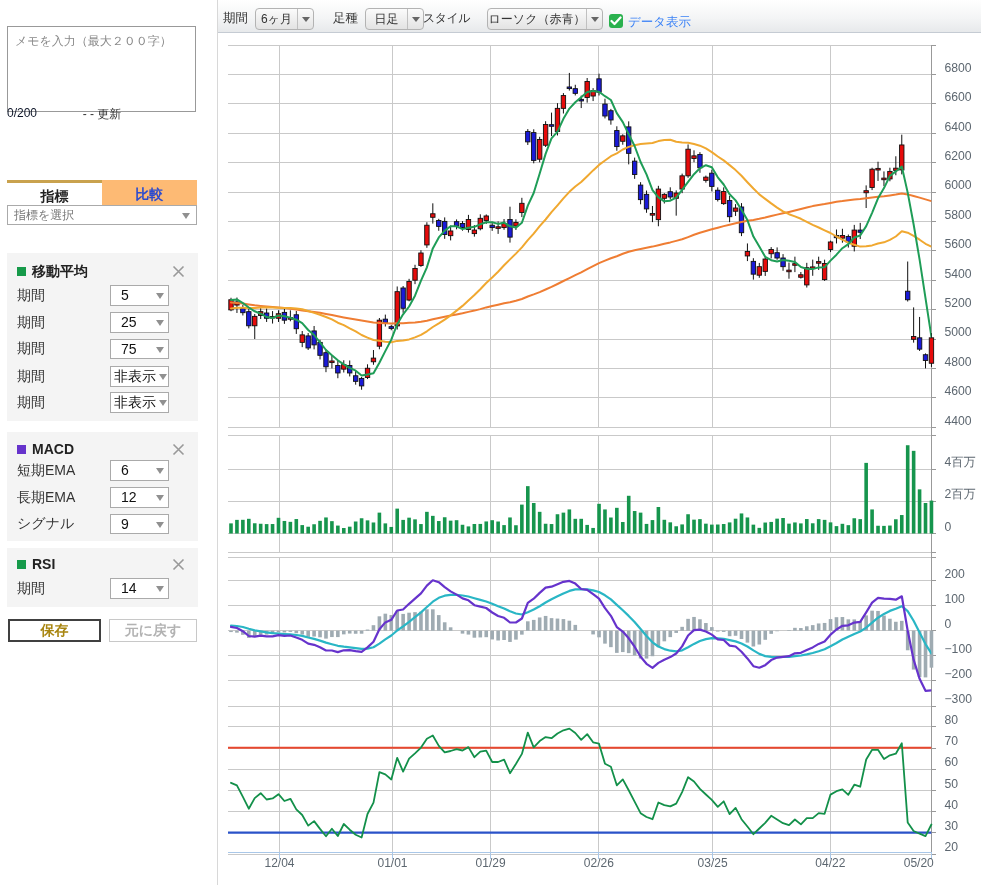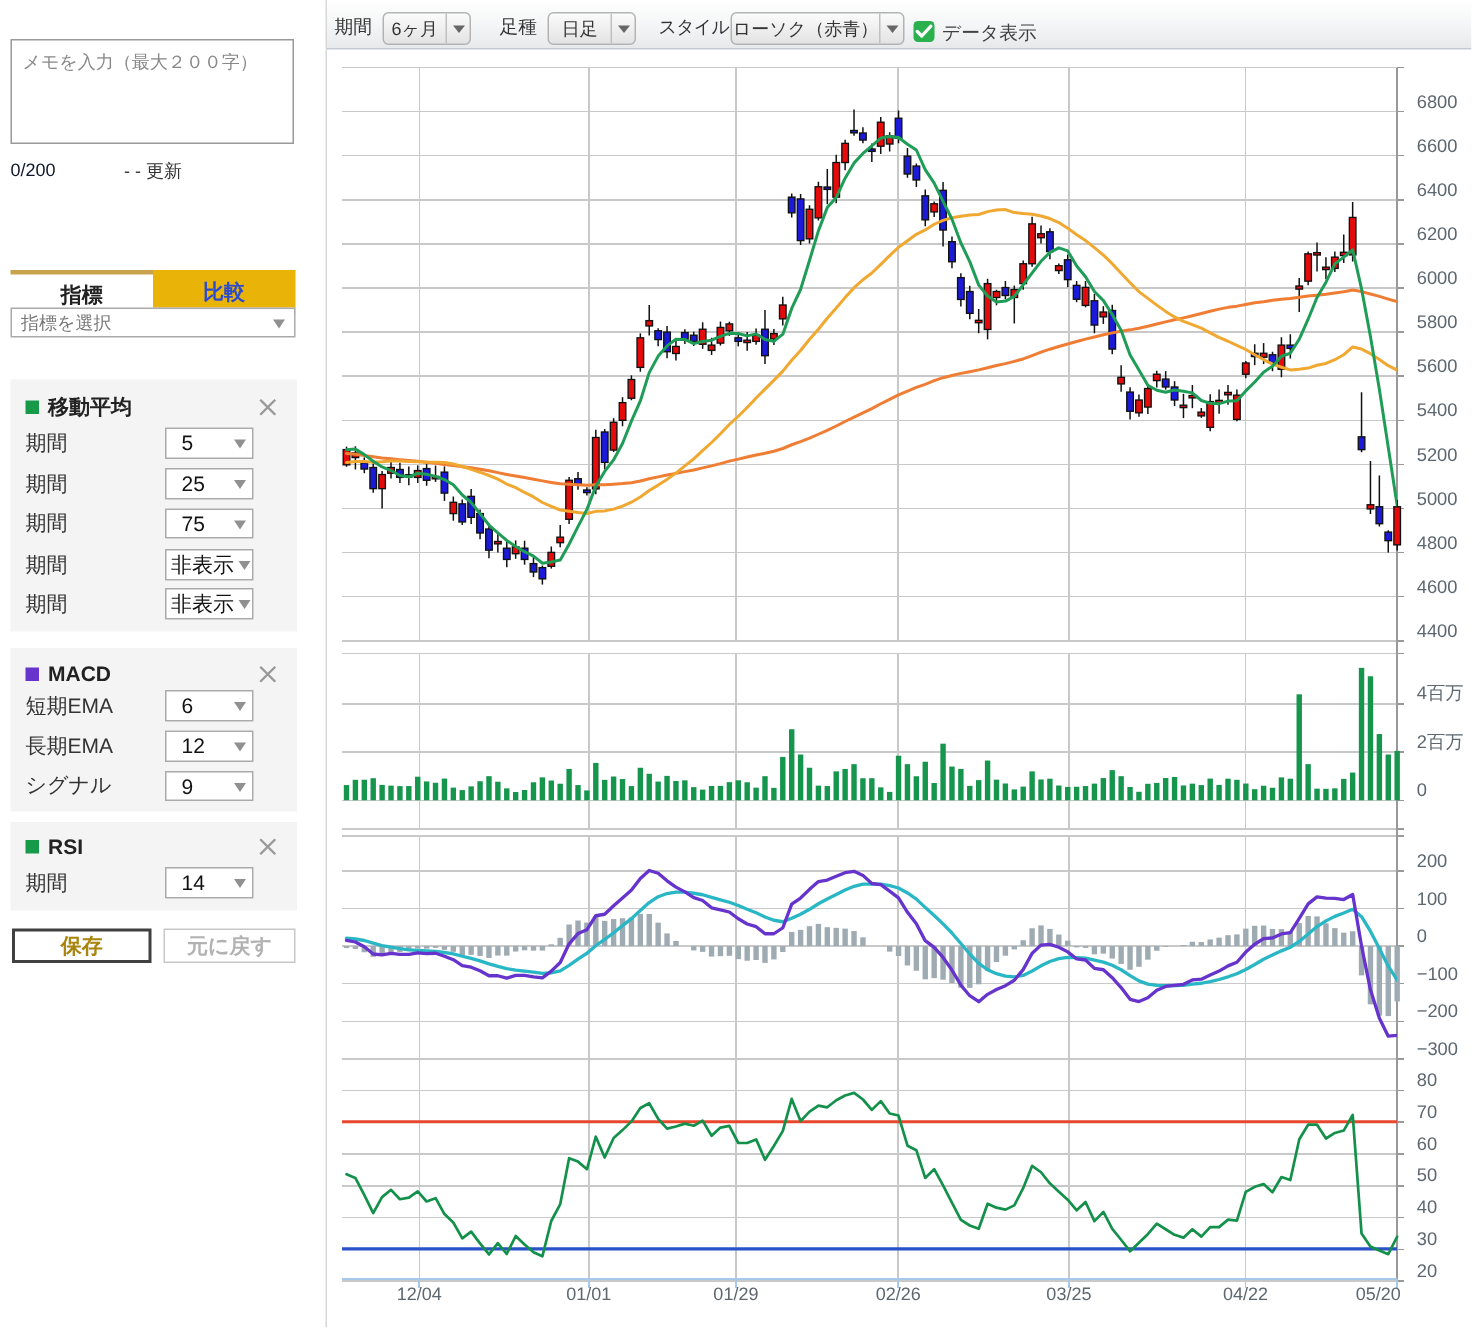--- a/index.html
+++ b/index.html
@@ -1,42 +1,42 @@
 <!DOCTYPE html>
 <html><head><meta charset="utf-8"><style>
 *{margin:0;padding:0;box-sizing:border-box}
 html,body{width:981px;height:885px;background:#fff;font-family:"Liberation Sans",sans-serif;position:relative;overflow:hidden}
 .sep{position:absolute;left:217px;top:0;width:1px;height:885px;background:#d8d8d8}
 
-.memo{position:absolute;left:7px;top:26px;width:189px;height:70px;border:1px solid #999;color:#888;font-size:12px;padding:6px 7px;line-height:1.4}
+.memo{position:absolute;left:7px;top:26px;width:189px;height:86px;border:1px solid #999;color:#888;font-size:12px;padding:6px 7px;line-height:1.4}
 .cnt{position:absolute;left:7px;top:106px;font-size:12px;color:#0f172a}
 .upd{position:absolute;left:7px;top:106px;width:190px;text-align:center;font-size:12px;color:#333}
 .tab1{position:absolute;left:7px;top:180px;width:95px;height:29px;border-top:3px solid #c9a24e;background:#fff;font-size:14px;font-weight:bold;color:#222;text-align:center;line-height:26px}
-.tab2{position:absolute;left:102px;top:180px;width:94.5px;height:29px;background:#eab308;font-size:14px;font-weight:bold;color:#2b4bce;text-align:center;line-height:29px}
+.tab2{position:absolute;left:102px;top:180px;width:94.5px;height:29px;background:#fdba74;font-size:14px;font-weight:bold;color:#2b4bce;text-align:center;line-height:29px}
 .selind{position:absolute;left:7px;top:205px;width:190px;height:20px;border:1px solid #aaa;background:#fff;font-size:12px;color:#777;line-height:18px;padding-left:6px}
 .card{position:absolute;left:7px;width:191px;background:#f4f4f4}
 .ttl{position:absolute;left:10px;font-size:14px;font-weight:bold;color:#222}
 .sq{display:inline-block;width:9px;height:9px;margin-right:6px}
 .x{position:absolute;right:13px}
 .lb{position:absolute;left:10px;font-size:14px;color:#333}
 .sel{position:absolute;left:103px;width:59px;height:20.5px;background:#fff;border:1px solid #aaa;font-size:14px;color:#111;line-height:19px;padding-left:10px}
 .car{position:absolute;right:4px;top:7px;width:0;height:0;border-left:4.5px solid transparent;border-right:4.5px solid transparent;border-top:6px solid #909090}
 .car2{position:absolute;right:12px;top:8px;width:0;height:0;border-left:4.5px solid transparent;border-right:4.5px solid transparent;border-top:6px solid #909090}
 .btn1{position:absolute;left:8px;top:619px;width:93px;height:23px;border:2px solid #404040;background:#fff;color:#a8850f;font-weight:bold;font-size:14px;text-align:center;line-height:19px}
 .btn2{position:absolute;left:109px;top:619px;width:88px;height:23px;border:1px solid #c8c8c8;background:#fff;color:#b2b2b2;font-weight:bold;font-size:14px;text-align:center;line-height:21px}
 
 .tbar{position:absolute;left:218px;top:0;width:763px;height:33px;background:linear-gradient(#ffffff,#f4f5f6 55%,#e7e9eb);border-bottom:1px solid #c5cbd3}
 .tl{position:absolute;top:10px;font-size:12.5px;color:#333}
 .ctl{position:absolute;top:8px;height:22px;border:1px solid #b3b3b3;border-radius:4px;background:linear-gradient(#fbfbfb,#e3e3e3);font-size:12px;color:#333;white-space:nowrap}
 .ctl .v{display:inline-block;text-align:center;line-height:20px}
 .ctl .a{display:inline-block;width:16px;height:20px;border-left:1px solid #c0c0c0;position:relative;vertical-align:top}
 .ctl .a:after{content:"";position:absolute;left:4px;top:8px;border-left:4px solid transparent;border-right:4px solid transparent;border-top:5px solid #666}
 .chk{position:absolute;left:609px;top:14px;width:14px;height:14px;background:#2ab14e;border-radius:3px}
 .chk svg{position:absolute;left:1px;top:2px}
-.dtx{position:absolute;left:628px;top:14px;font-size:12.5px;color:#404040}
+.dtx{position:absolute;left:628px;top:14px;font-size:12.5px;color:#3b82f6}
 </style></head>
 <body>
 <div class="sep"></div>
 <div class="memo">メモを入力（最大２００字）</div>
 <div class="cnt">0/200</div>
 <div class="upd">- - 更新</div>
 <div class="tab1">指標</div>
 <div class="tab2">比較</div>
 <div class="selind">指標を選択<span class="car2" style="top:7px;right:6px"></span></div>
 
@@ -80,21 +80,21 @@
 </div>
 
 <div class="btn1">保存</div>
 <div class="btn2">元に戻す</div>
 
 <div class="tbar">
   <span class="tl" style="left:5px">期間</span>
   <span class="ctl" style="left:37px"><span class="v" style="width:41px">6ヶ月</span><span class="a"></span></span>
   <span class="tl" style="left:115px">足種</span>
   <span class="ctl" style="left:147px"><span class="v" style="width:41px">日足</span><span class="a"></span></span>
-  <span class="tl" style="left:221px;font-size:12px;letter-spacing:-0.5px">スタイル</span>
+  <span class="tl" style="left:205px;font-size:12px;letter-spacing:-0.5px">スタイル</span>
   <span class="ctl" style="left:269px"><span class="v" style="width:98px">ローソク（赤青）</span><span class="a"></span></span>
 </div>
 <div class="chk">
     <svg width="12" height="10" viewBox="0 0 12 10">
       <path d="M1.5 5 L4.5 8 L10.5 1.5" stroke="#fff" stroke-width="2.2" fill="none" stroke-linecap="round" stroke-linejoin="round"></path>
     </svg>
   </div>
 <div class="dtx">データ表示</div>
 <svg width="763" height="852" viewBox="218 33 763 852" font-family="Liberation Sans, sans-serif" style="position:absolute;left:218px;top:33px">
     <line x1="228.0" y1="45.0" x2="931.3" y2="45.0" stroke="#c9c9c9" stroke-width="1" shape-rendering="crispEdges"></line>

